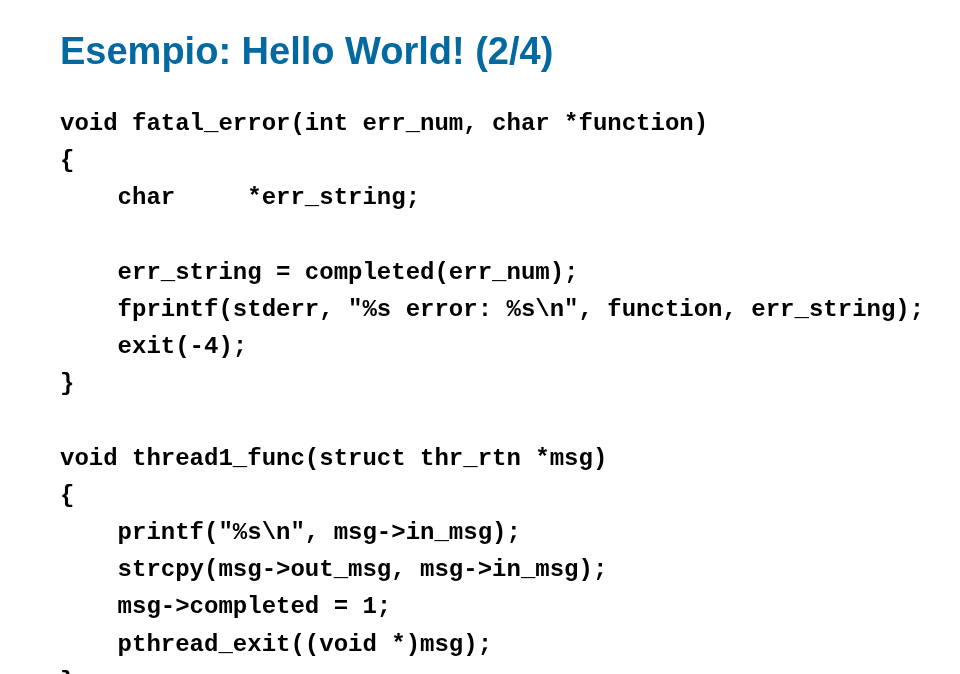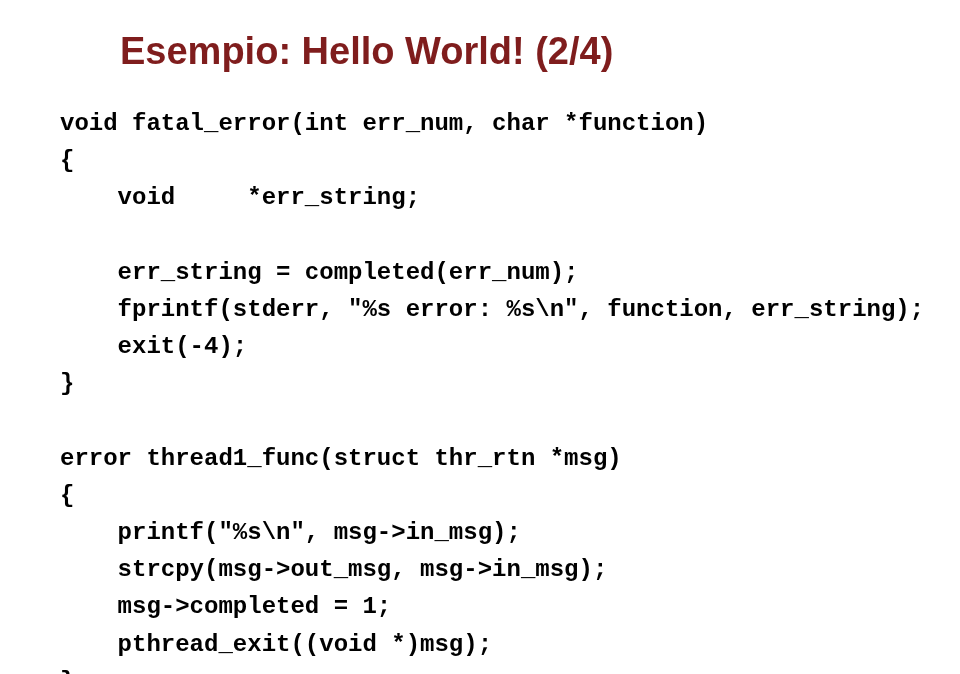--- a/index.html
+++ b/index.html
@@ -10,46 +10,45 @@
     body {
       width: 960px;
       height: 674px;
       background: #ffffff;
       padding: 30px 60px;
       font-family: Arial, Helvetica, sans-serif;
     }
     .title {
       font-size: 38px;
       font-weight: bold;
-      color: #7f1d1d;
+      color: #0369a1;
       margin-bottom: 32px;
-      margin-left: 60px;
     }
     .code-block {
       font-family: "Courier New", Courier, monospace;
       font-size: 24px;
       font-weight: bold;
       color: #000000;
       line-height: 1.55;
       white-space: pre;
     }
   </style>
 </head>
 <body>
 
 <h1 class="title">Esempio: Hello World! (2/4)</h1>
 
 <div class="code-block"><span>void fatal_error(int err_num, char *function)</span>
 <span>{</span>
-<span>    void     *err_string;</span>
+<span>    char     *err_string;</span>
 <span></span>
 <span>    err_string = completed(err_num);</span>
 <span>    fprintf(stderr, "%s error: %s\n", function, err_string);</span>
 <span>    exit(-4);</span>
 <span>}</span>
 <span></span>
-<span>error thread1_func(struct thr_rtn *msg)</span>
+<span>void thread1_func(struct thr_rtn *msg)</span>
 <span>{</span>
 <span>    printf("%s\n", msg-&gt;in_msg);</span>
 <span>    strcpy(msg-&gt;out_msg, msg-&gt;in_msg);</span>
 <span>    msg-&gt;completed = 1;</span>
 <span>    pthread_exit((void *)msg);</span>
 <span>}</span></div>
 
 </body></html>

